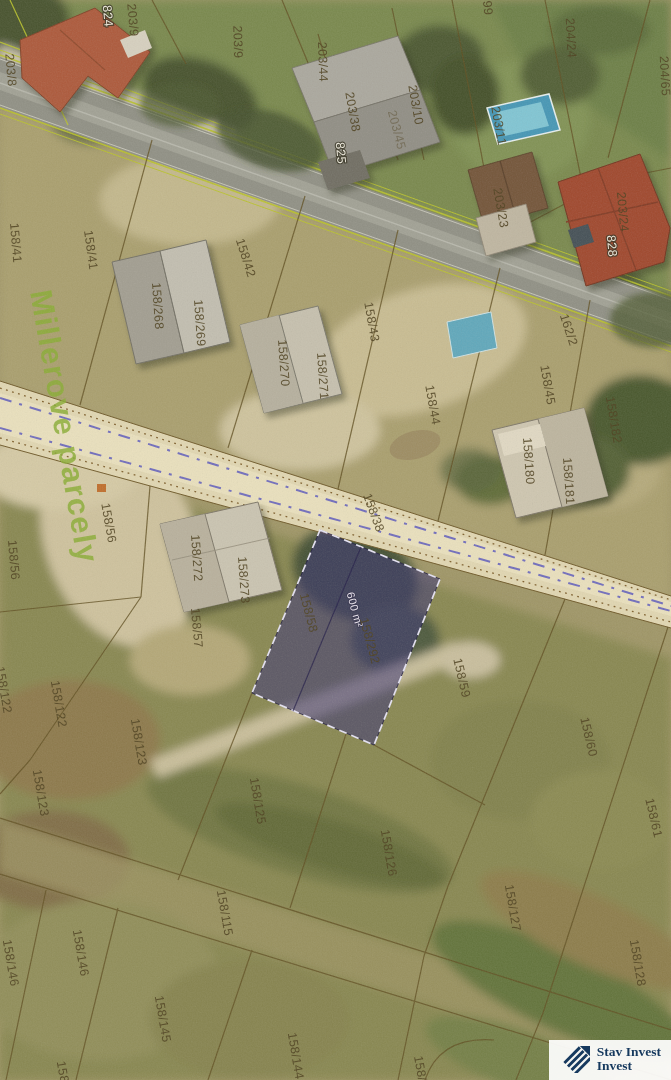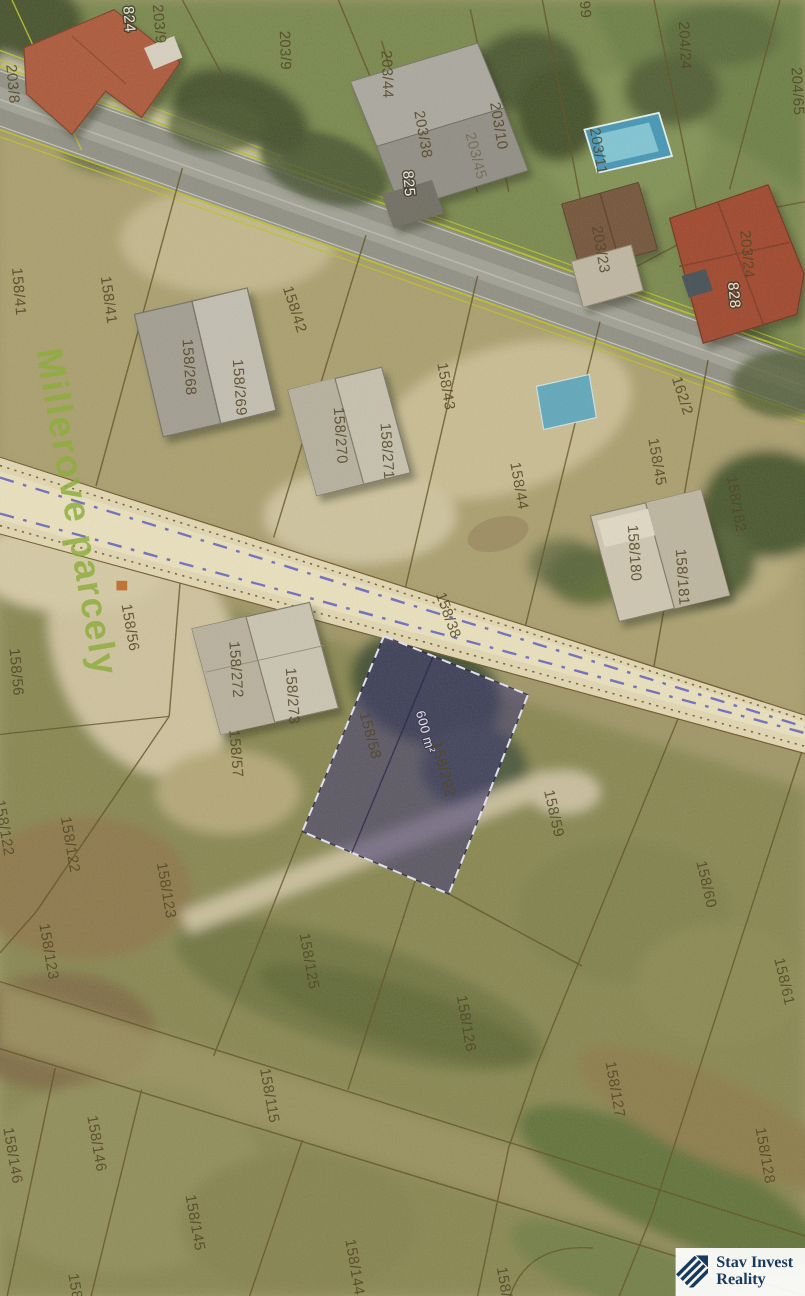--- a/index.html
+++ b/index.html
@@ -12,21 +12,21 @@
   .lbl.building{fill:#f4f1e7;stroke:rgba(45,42,28,.85);stroke-width:2.4px;
        paint-order:stroke;opacity:.97;}
   .lbl.area{fill:#efeaf8;font-size:11px;stroke:rgba(30,25,60,.55);stroke-width:1.8px;
        paint-order:stroke;opacity:.96;}
   .lbl.faint{opacity:.45;}
   .watermark{font-family:"Liberation Sans",sans-serif;font-size:31px;font-weight:bold;
        opacity:.82;letter-spacing:1.5px;}
   .bld{filter:drop-shadow(4px 5px 3px rgba(35,40,22,.45));}
   
   .logo{position:absolute;right:0;bottom:0;background:rgba(255,255,255,.93);
-        display:flex;align-items:center;gap:7px;padding:5px 10px 6px 0;}
+        display:flex;align-items:center;gap:7px;padding:5px 10px 6px 14px;}
   .logo-text{display:flex;flex-direction:column;line-height:1.08;
         font-family:"Liberation Serif",serif;font-weight:bold;font-size:13.5px;}
 </style>
 </head>
 <body>
 
 <div class="stage">
 <svg id="map" width="671" height="1080" viewBox="0 0 671 1080">
   <defs>
     <filter id="soft" x="-15%" y="-15%" width="130%" height="130%">
@@ -289,16 +289,16 @@
     <g fill="#16395e" transform="rotate(-45 16 16)">
       <rect x="3" y="7" width="26" height="3.4"></rect>
       <rect x="3" y="13" width="26" height="3.4"></rect>
       <rect x="3" y="19" width="26" height="3.4"></rect>
       <rect x="3" y="25" width="26" height="3.4"></rect>
     </g>
     <polygon points="20,0 32,0 32,12" fill="#16395e"></polygon>
   </svg>
   <div class="logo-text">
     <span style="color: rgb(22, 57, 94);">Stav Invest</span>
-    <span style="color: rgb(22, 57, 94);">Reality</span>
+    <span style="color: rgb(22, 57, 94);">Invest</span>
   </div>
 </div>
 </div>
 
 </body></html>

